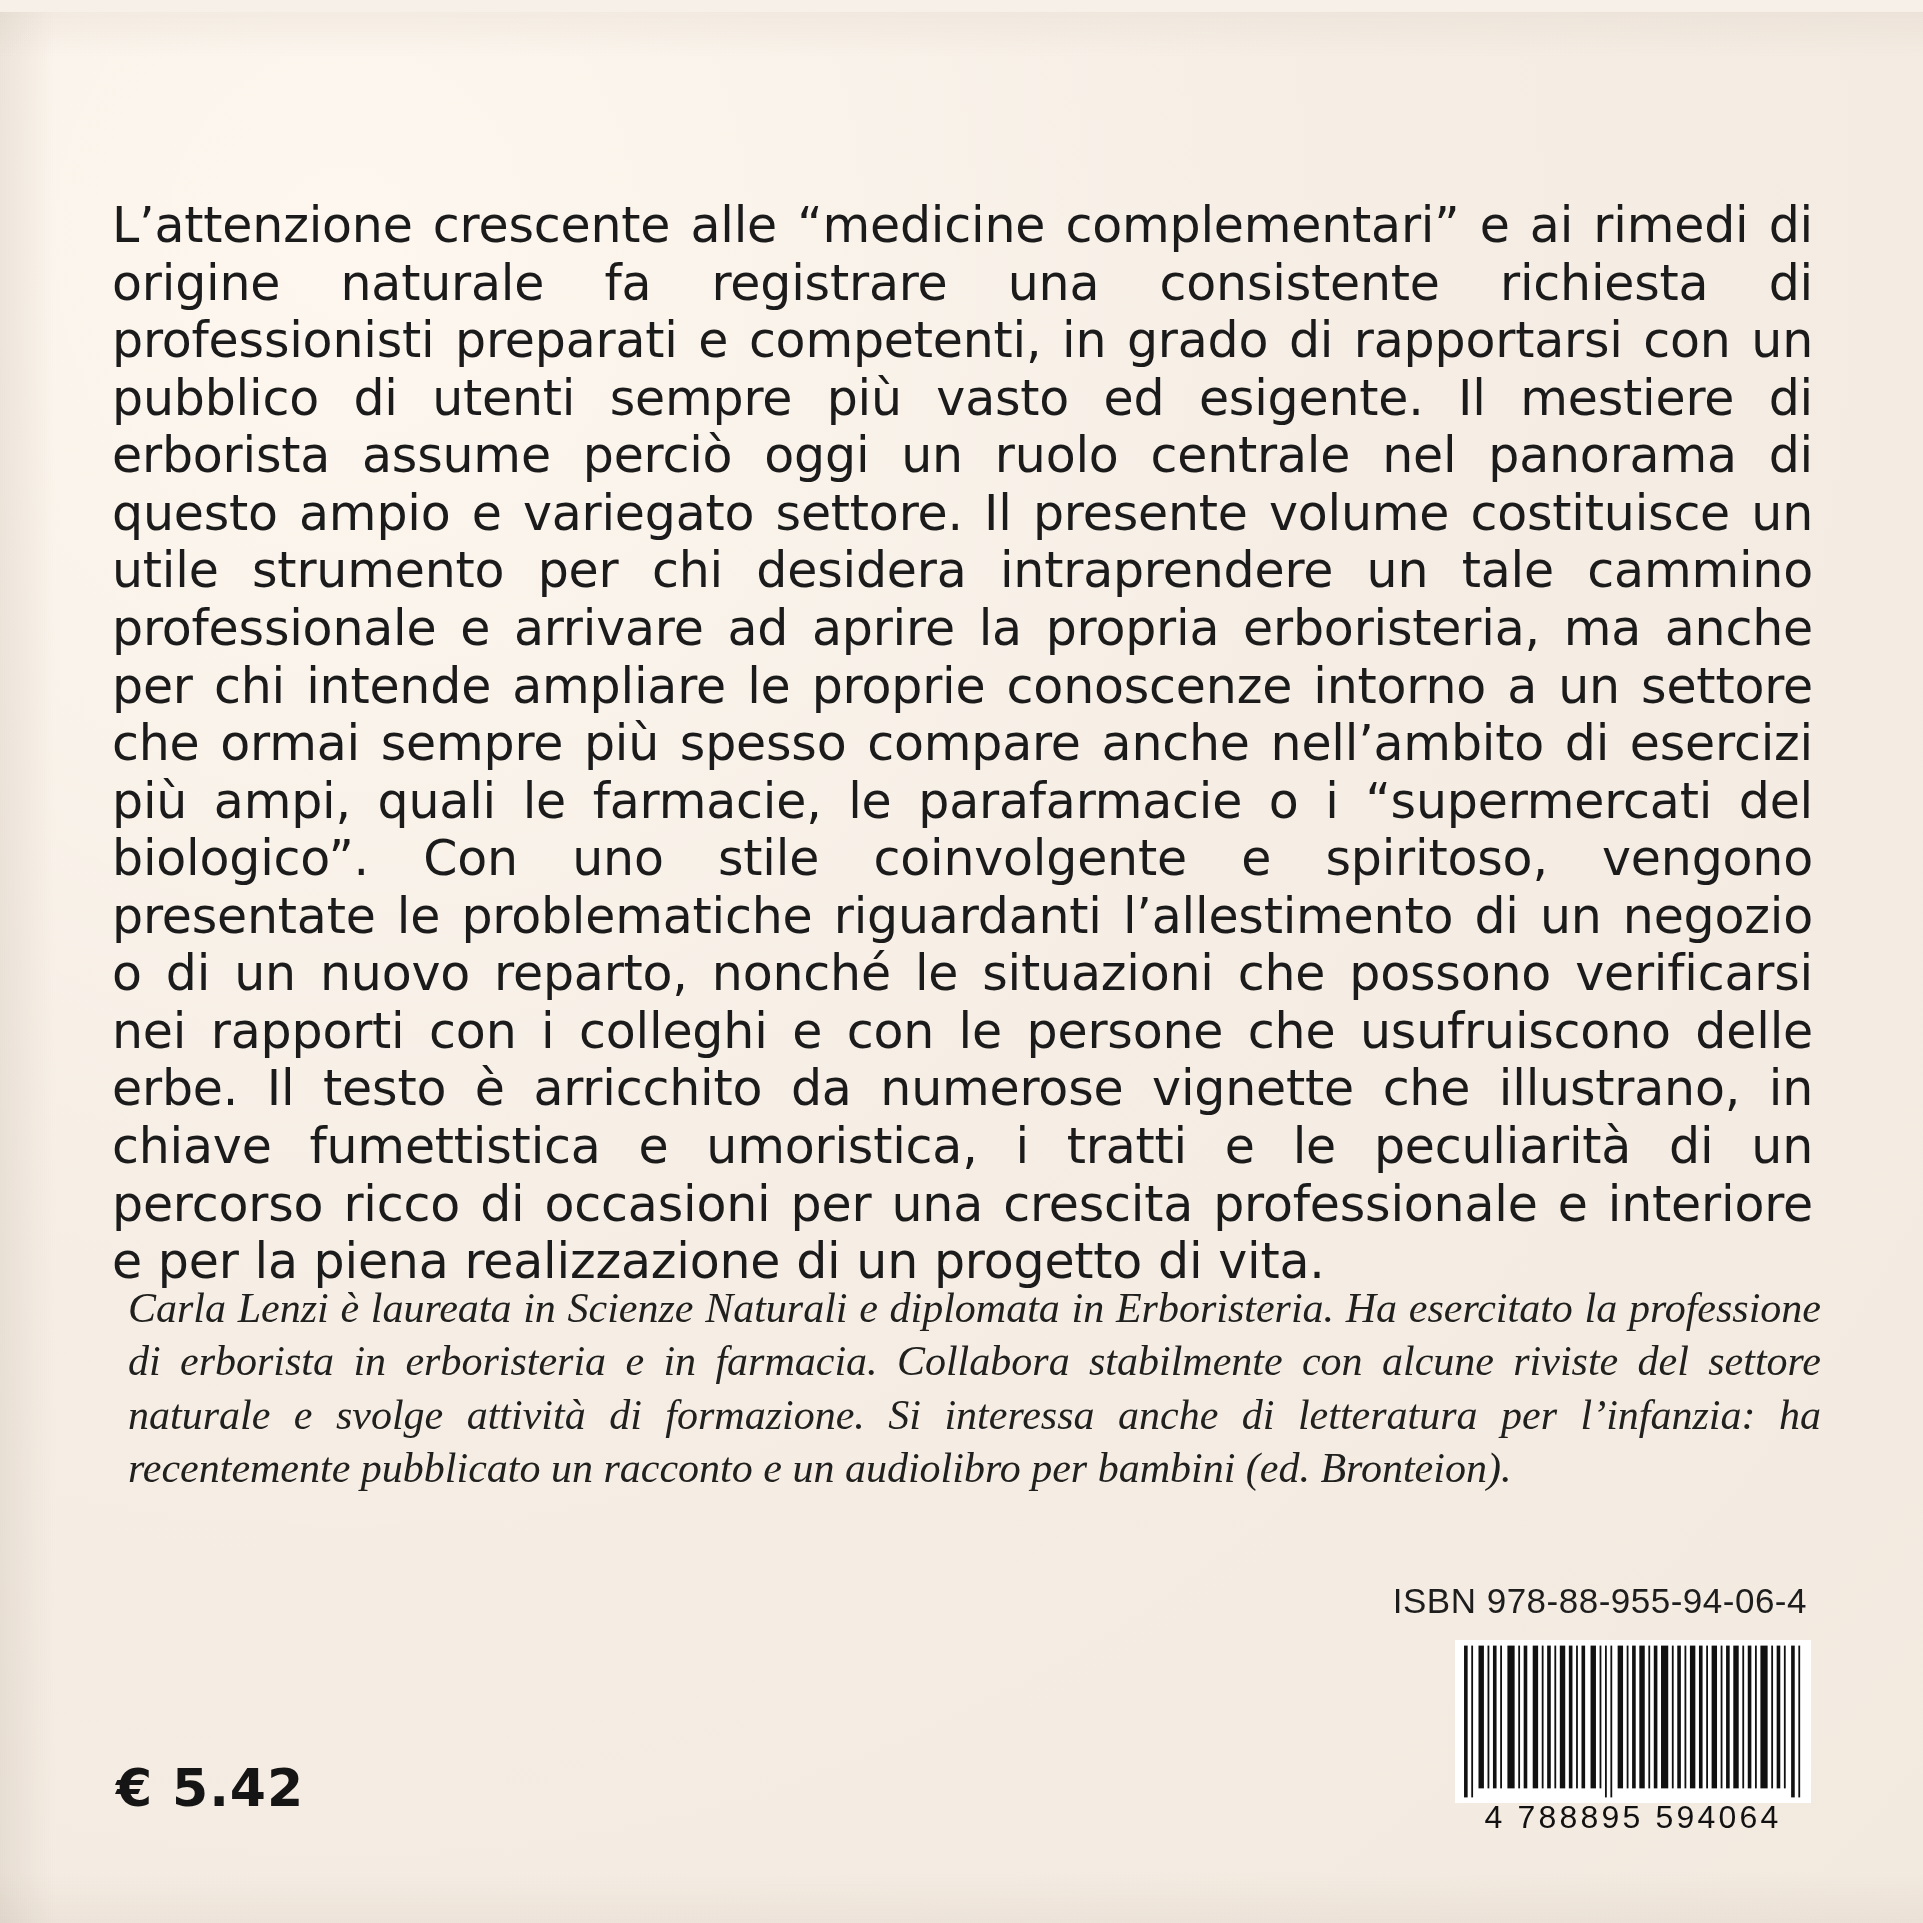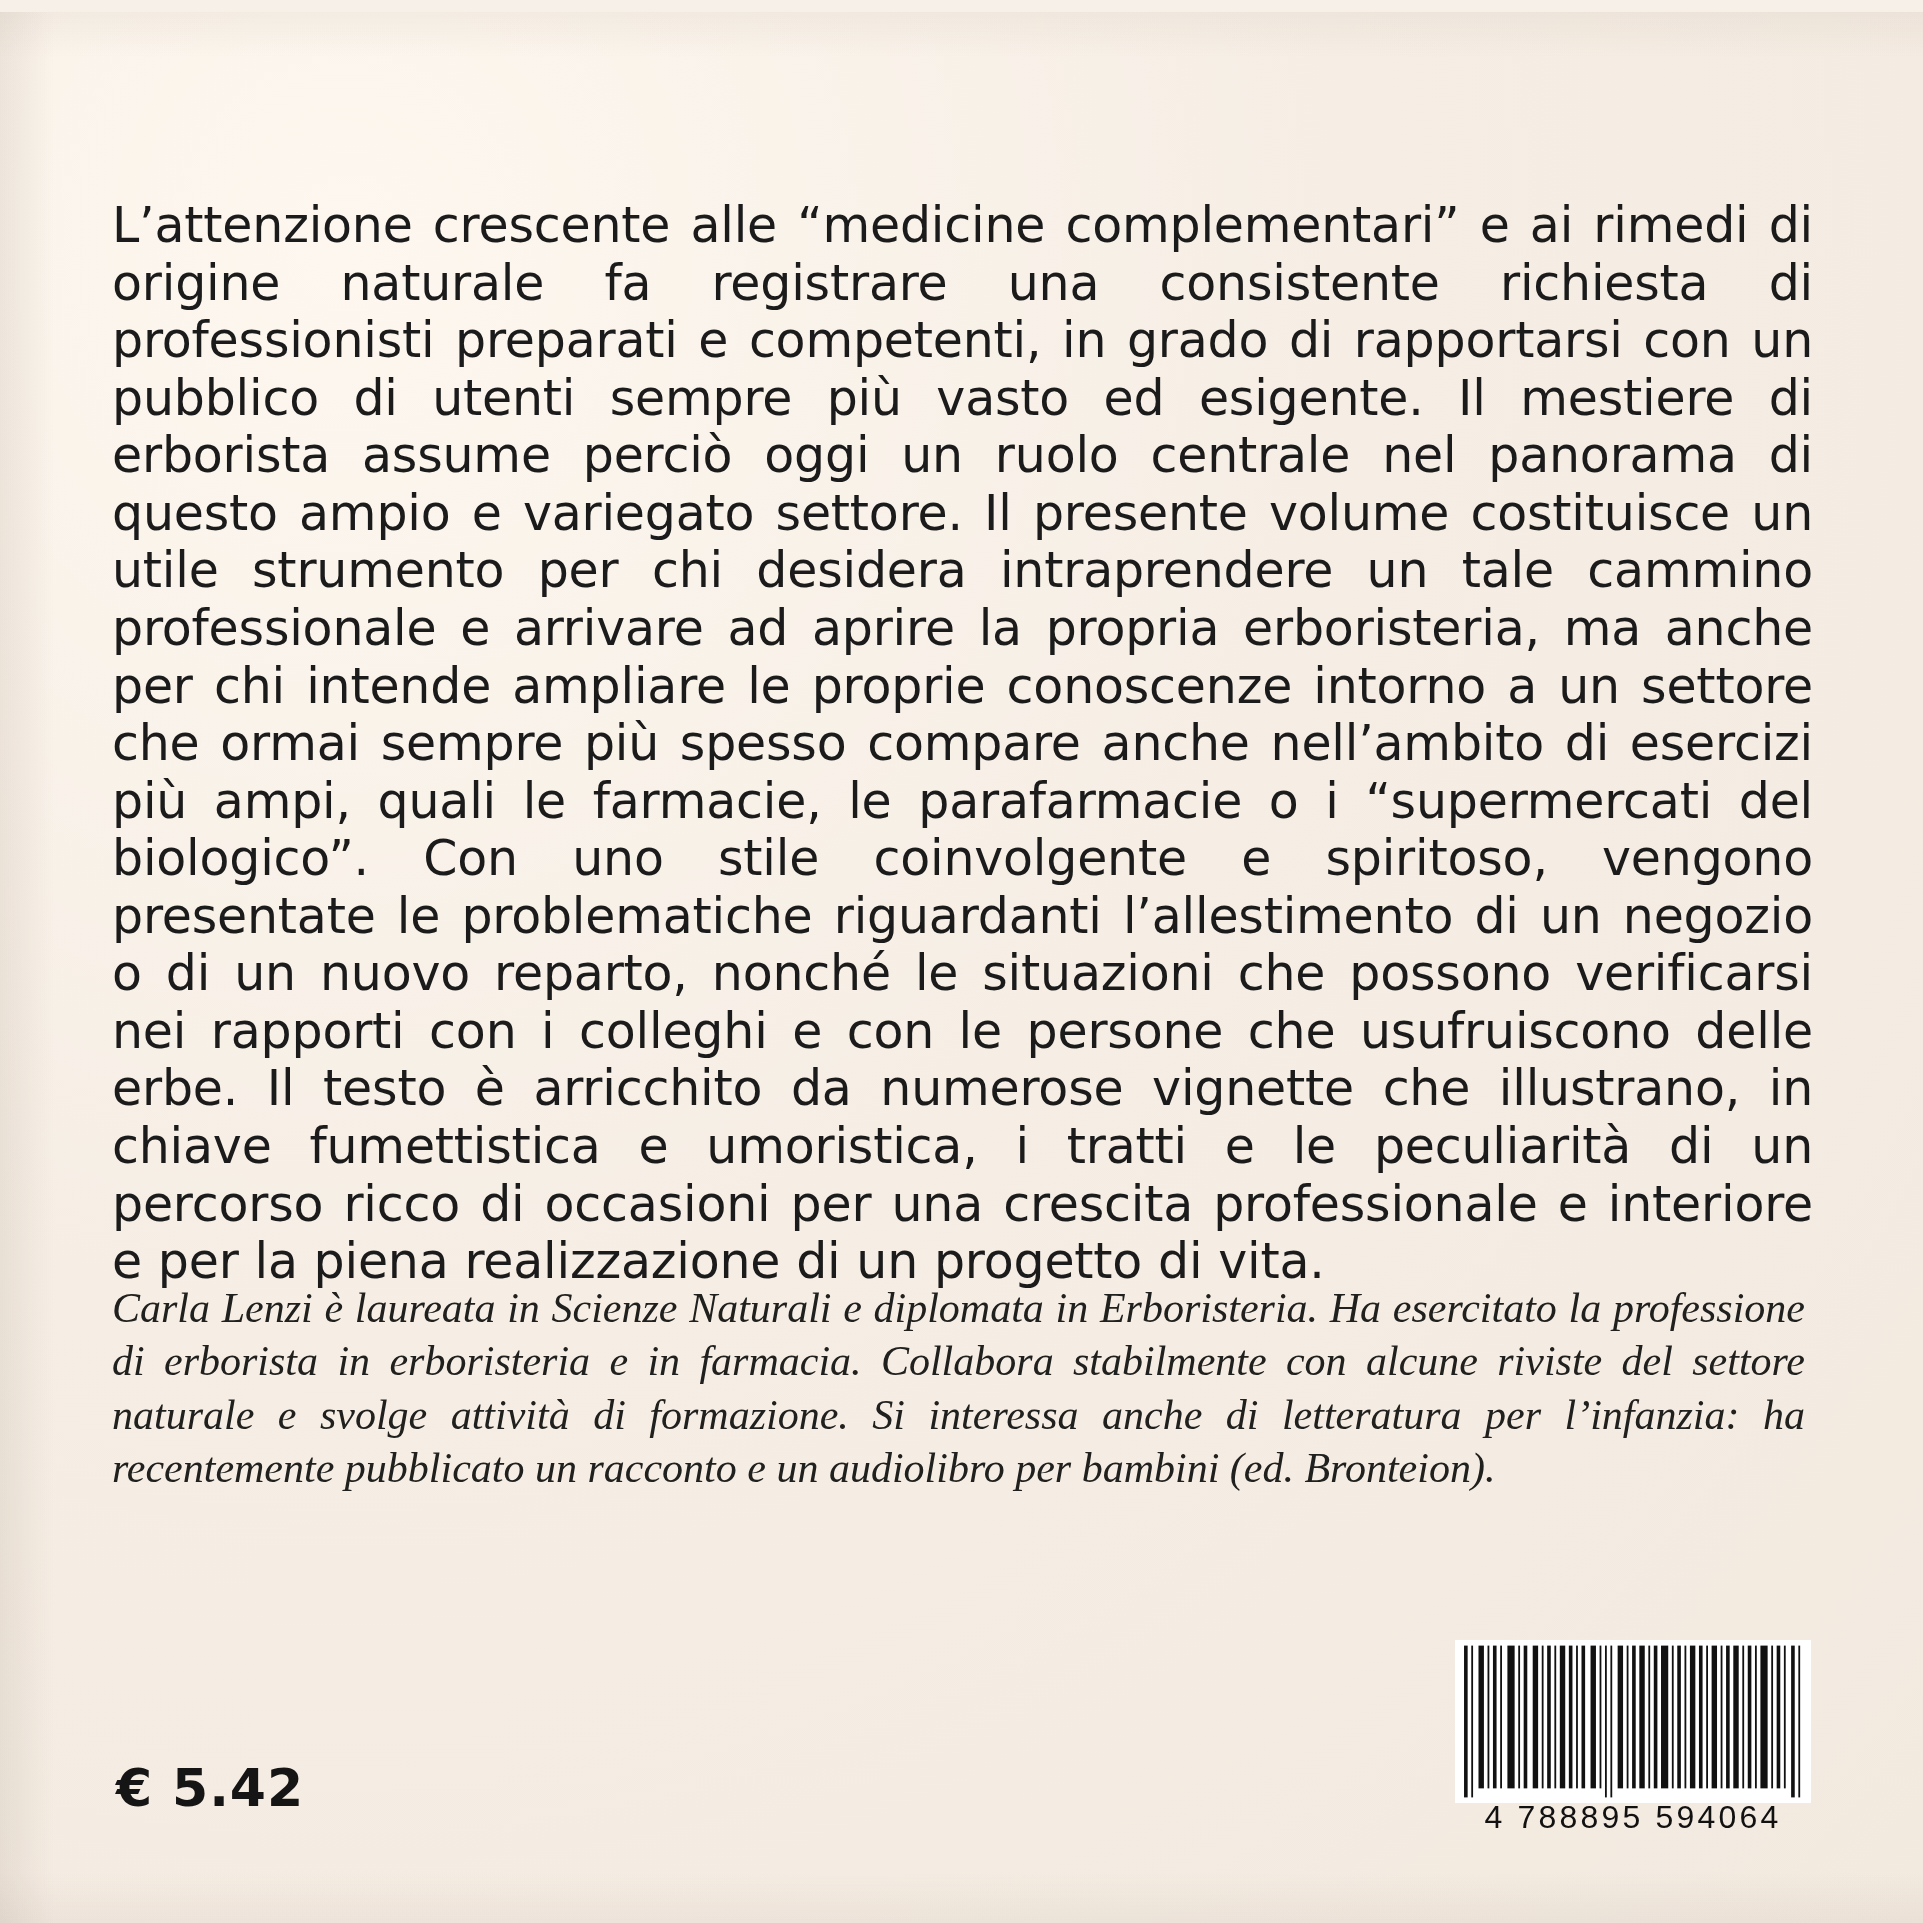--- a/index.html
+++ b/index.html
@@ -46,21 +46,21 @@
     line-height: 1.175;
     color: #1b1b1b;
     text-align: justify;
     letter-spacing: -0.2px;
     word-spacing: 0.5px;
     font-weight: 400;
   }
 
   .bio {
     position: absolute;
-    left: 112px;
+    left: 128px;
     top: 1228px;
     width: 1693px;
     font-family: "Liberation Serif", serif;
     font-style: italic;
     font-size: 42px;
     line-height: 1.27;
     color: #20201e;
     text-align: justify;
   }
 
@@ -120,20 +120,21 @@
 <body>
 
 <div class="page">
 
   <div class="paper-noise"></div>
 
   <p class="blurb">L’attenzione crescente alle “medicine complementari” e ai rimedi di origine naturale fa registrare una consistente richiesta di professionisti preparati e competenti, in grado di rapportarsi con un pubblico di utenti sempre più vasto ed esigente. Il mestiere di erborista  assume perciò oggi un ruolo centrale nel panorama di questo ampio e variegato settore. Il presente volume costituisce un utile strumento per chi desidera intraprendere un tale cammino professionale e arrivare ad aprire la propria erboristeria, ma anche per chi intende ampliare le proprie conoscenze intorno a un settore che ormai sempre più spesso compare anche nell’ambito di esercizi più ampi, quali le farmacie, le parafarmacie o i “supermercati del biologico”.  Con uno stile coinvolgente e spiritoso, vengono presentate le problematiche riguardanti l’allestimento di un negozio o di un nuovo reparto, nonché le situazioni che possono verificarsi nei rapporti con i colleghi e con le persone che usufruiscono delle erbe. Il testo è arricchito da numerose vignette che illustrano, in chiave fumettistica e umoristica,  i tratti e le peculiarità di un percorso ricco di occasioni per una crescita professionale e interiore e per la piena realizzazione di un progetto di vita.</p>
 
   <p class="bio">Carla Lenzi è laureata in Scienze Naturali e diplomata in Erboristeria. Ha esercitato la professione di erborista in erboristeria e in farmacia. Collabora stabilmente con alcune riviste del settore naturale e svolge attività di formazione. Si interessa anche di letteratura per l’infanzia: ha recentemente pubblicato un racconto e un audiolibro per bambini (ed. Bronteion).</p>
 
+  <div class="isbn-text">ISBN 978-88-955-94-06-4</div>
 
   <div class="barcode-wrap">
     <div class="barcode">
       <svg width="356" height="163" viewBox="0 0 394 180" xmlns="http://www.w3.org/2000/svg" aria-hidden="true">
         <rect x="0" y="0" width="394" height="180" fill="#ffffff"></rect>
         <g fill="#111111">
           <rect x="10" y="6" width="4" height="168"></rect>
           <rect x="18" y="6" width="2" height="168"></rect>
           <rect x="26" y="6" width="6" height="158"></rect>
           <rect x="36" y="6" width="2" height="158"></rect>

